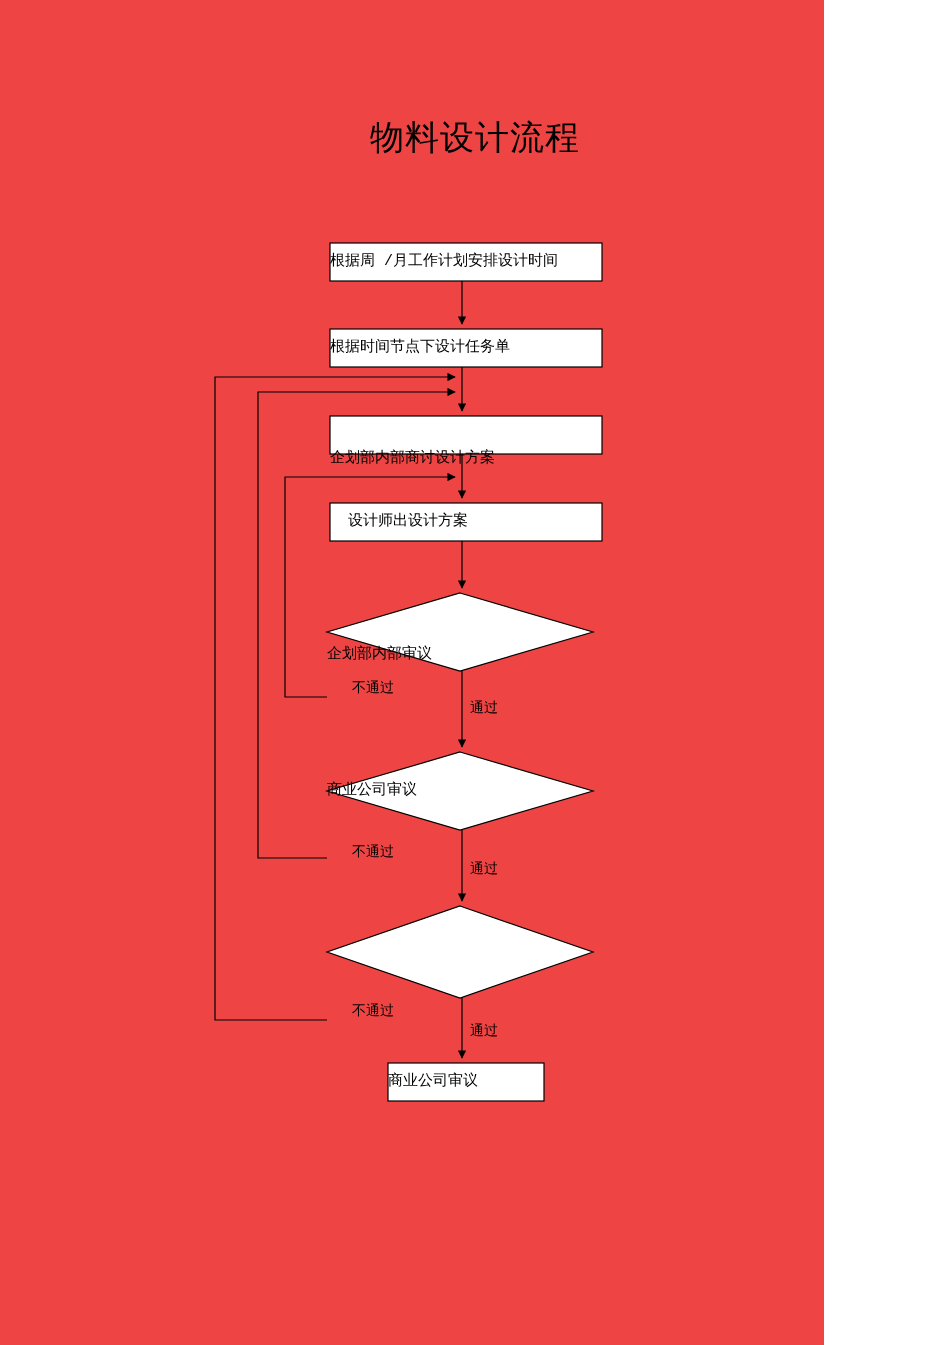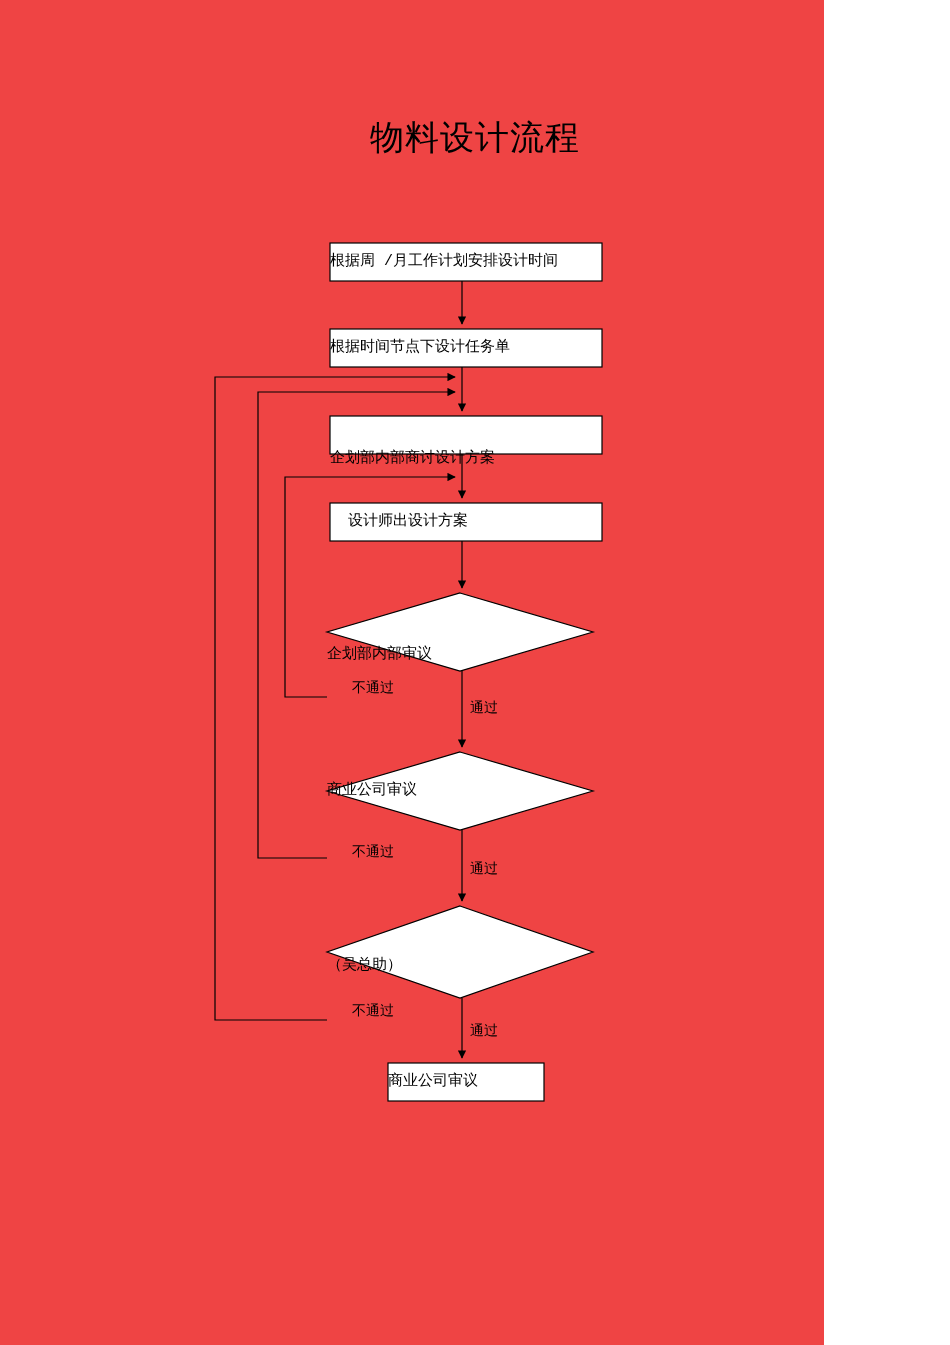--- a/index.html
+++ b/index.html
@@ -113,21 +113,20 @@
   <div class="node-label" style="left:330px; top:338px; width:272px;">根据时间节点下设计任务单</div>
 
   <div class="node-label" style="left:330px; top:425px; width:272px;margin-top:24px;">企划部内部商讨设计方案</div>
 
   <div class="node-label" style="left:348px; top:512px; width:272px;">设计师出设计方案</div>
 
   <div class="node-label" style="left:327px; top:622px; width:266px;margin-top:23px;">企划部内部审议</div>
 
   <div class="node-label" style="left:327px; top:781px; width:266px;">商业公司审议</div>
 
-  <div class="node-label" style="left:327px; top:956px; width:266px;">（吴总助）</div>
 
   <div class="node-label" style="left:388px; top:1072px; width:156px;">商业公司审议</div>
 
   <div class="edge-label" style="left:352px; top:679px;">不通过</div>
   <div class="edge-label" style="left:470px; top:699px;">通过</div>
 
   <div class="edge-label" style="left:352px; top:843px;">不通过</div>
   <div class="edge-label" style="left:470px; top:860px;">通过</div>
 
   <div class="edge-label" style="left:352px; top:1002px;">不通过</div>

